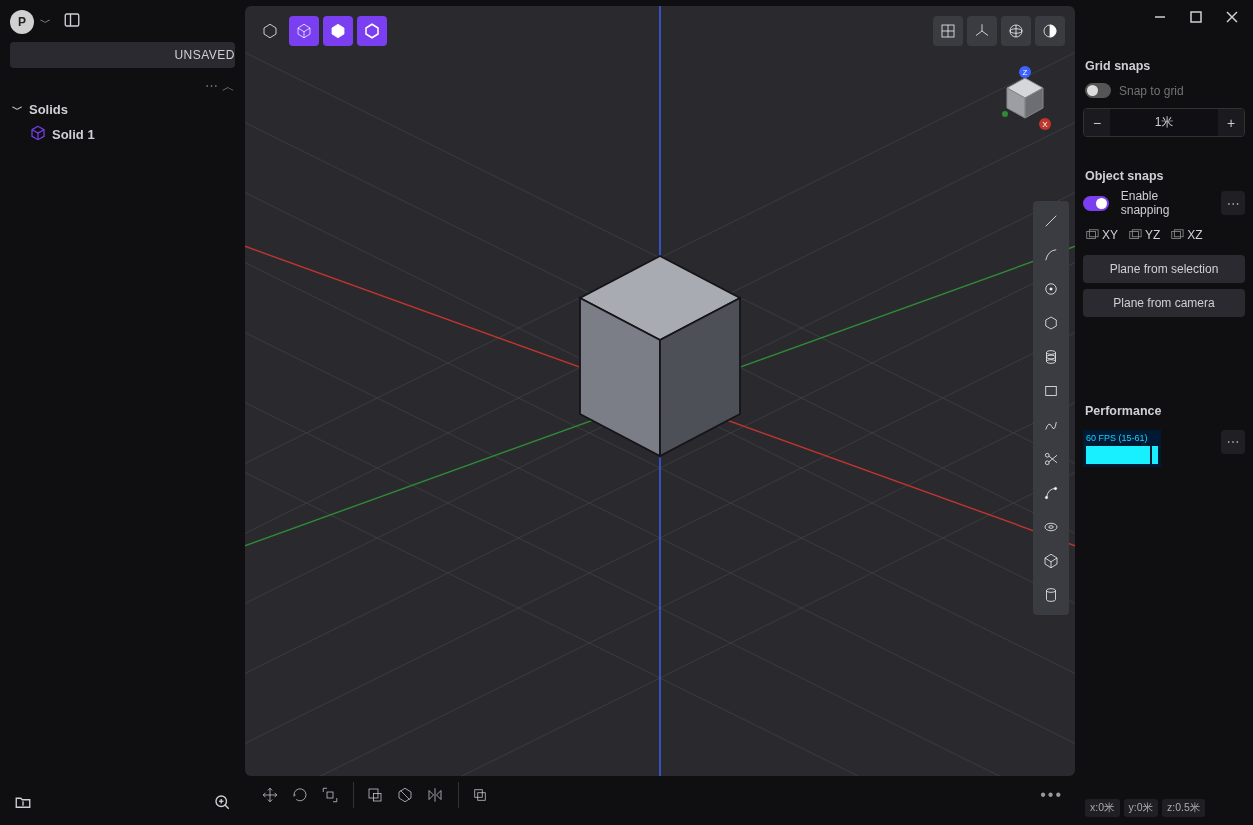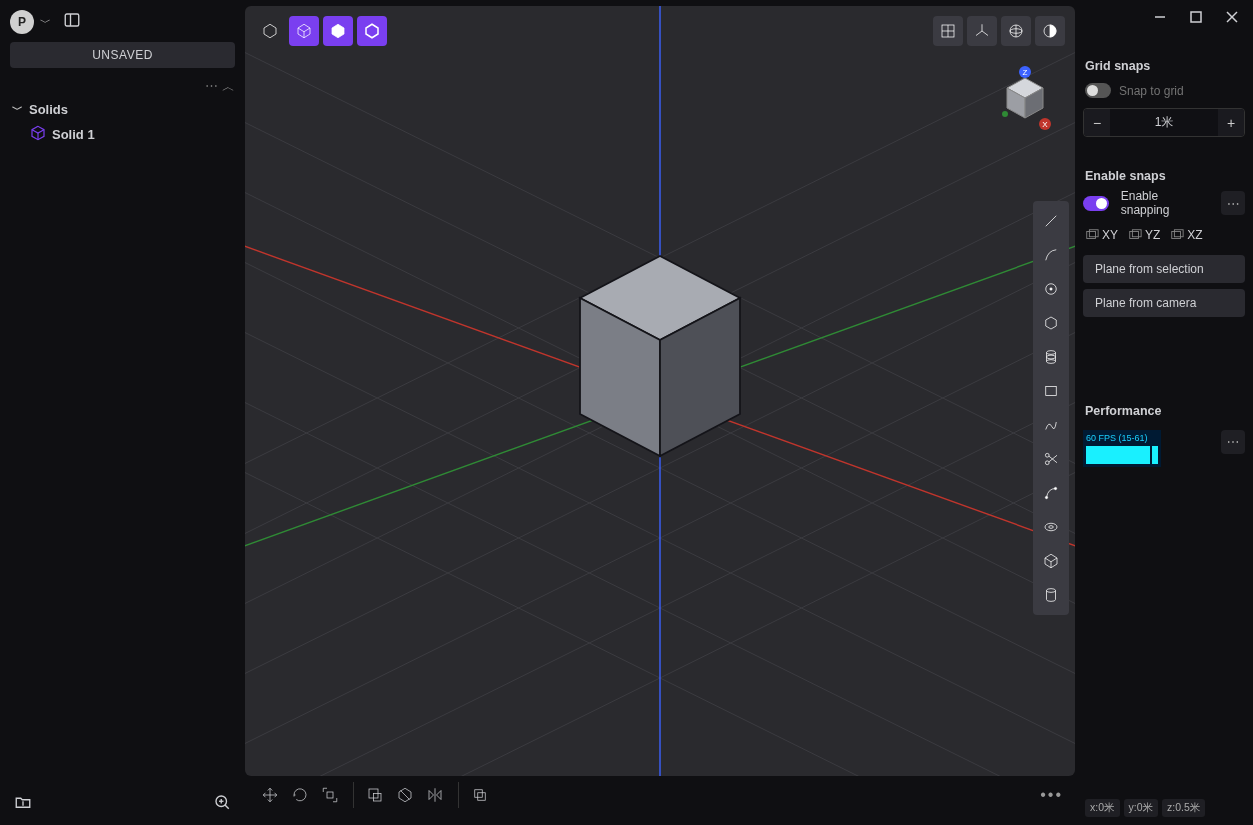--- a/index.html
+++ b/index.html
@@ -4,21 +4,21 @@
 <style>
   * { box-sizing: border-box; margin: 0; padding: 0; font-family: -apple-system, "Segoe UI", sans-serif; }
   body { width: 1253px; height: 825px; background: #0f0f12; display: flex; color: #cfd0d4; overflow: hidden; }
 
   
   .left-col { width: 245px; background: #0f0f12; display: flex; flex-direction: column; }
   .left-top { display: flex; align-items: center; gap: 6px; padding: 10px 10px 8px; }
   .avatar { width: 24px; height: 24px; border-radius: 50%; background: #d0d0d0; color: #222; display: flex; align-items: center; justify-content: center; font-size: 12px; font-weight: 600; }
   .chev { color: #bbb; font-size: 11px; }
   .left-icon svg { width: 18px; height: 18px; stroke: #cfd0d4; }
-  .save-box { margin: 0 10px 8px; background: #2a2a30; border-radius: 4px; text-align: center; font-size: 12px; letter-spacing: 0.5px; padding: 6px 0; }
+  .save-box { margin: 0 10px 8px; background: #2a2a30; border-radius: 4px; text-align: right; font-size: 12px; letter-spacing: 0.5px; padding: 6px 0; }
   .tree-tools { display: flex; justify-content: flex-end; gap: 4px; padding: 2px 10px; color: #888; }
   .tree-tools span { font-size: 13px; }
   .tree-head { display: flex; align-items: center; gap: 6px; padding: 4px 12px; font-size: 13px; font-weight: 600; }
   .tree-item { display: flex; align-items: center; gap: 6px; padding: 4px 30px; font-size: 13px; font-weight: 700; }
   .tree-item .cube-ico svg { width: 16px; height: 16px; stroke: #7a3ff0; }
   .left-bottom { margin-top: auto; display: flex; align-items: center; justify-content: space-between; padding: 10px 14px; }
   .left-bottom svg { width: 18px; height: 18px; stroke: #cfd0d4; }
 
   
   .center-col { flex: 1; padding: 6px 0; position: relative; }
@@ -57,21 +57,21 @@
   .toggle.on { background: #7a3ff0; }
   .toggle.on::after { left: 13px; background: #fff; }
   .stepper { display: flex; align-items: stretch; margin: 6px 0 18px; border: 1px solid #333; border-radius: 4px; overflow: hidden; }
   .stepper button { width: 26px; background: #1a1a1f; color: #ccc; border: none; font-size: 14px; }
   .stepper .val { flex: 1; text-align: center; font-size: 12px; padding: 5px 0; background: #101014; }
   .snap-row { display: flex; align-items: center; gap: 12px; }
   .snap-more { width: 24px; height: 24px; background: #1f1f24; border-radius: 4px; display: flex; align-items: center; justify-content: center; font-size: 13px; color: #bbb; margin-left: auto; }
   .plane-btns { display: flex; gap: 10px; padding: 4px 2px 10px; font-size: 12px; }
   .plane-btns div { display: flex; align-items: center; gap: 3px; margin-top: 6px; }
   .plane-btns svg { width: 14px; height: 14px; stroke: #888; }
-  .full-btn { background: #2a2a30; border-radius: 4px; font-size: 12px; padding: 7px 12px; margin: 3px 0; }
+  .full-btn { background: #2a2a30; border-radius: 4px; font-size: 12px; text-align: center; padding: 7px 12px; margin: 3px 0; }
   .perf-box { display: flex; align-items: flex-start; gap: 8px; margin-top: 6px; }
   .fps-panel { width: 78px; background: #001a33; padding: 3px; }
   .fps-label { font-size: 9px; font-weight: normal; color: #19d0ff; }
   .fps-bar { height: 18px; background: #19f0ff; margin-top: 3px; position: relative; }
   .fps-bar::after { content:""; position:absolute; right:6px; top:0; bottom:0; width:2px; background:#001a33; }
   .status-row { display: flex; gap: 4px; padding: 8px 2px; margin-top: auto; }
   .status-row span { background: #1f1f24; border-radius: 3px; font-size: 10.5px; padding: 2px 5px; color: #aaa; }
 </style>
 </head>
 <body>
@@ -380,21 +380,21 @@
   <div class="toggle-row">
     <div class="toggle"></div>
     <span>Snap to grid</span>
   </div>
   <div class="stepper">
     <button>−</button>
     <div class="val">1米</div>
     <button>+</button>
   </div>
 
-  <div class="sec-title">Enable snaps</div>
+  <div class="sec-title">Object snaps</div>
   <div class="snap-row">
     <div class="toggle on"></div>
     <span style="font-size:12px;line-height:1.2">Enable snapping</span>
     <div class="snap-more">⋯</div>
   </div>
 
   <div class="plane-btns">
     <div>
         <svg viewBox="0 0 16 16" fill="none">
           <rect x="2" y="4" width="10" height="8"></rect>

